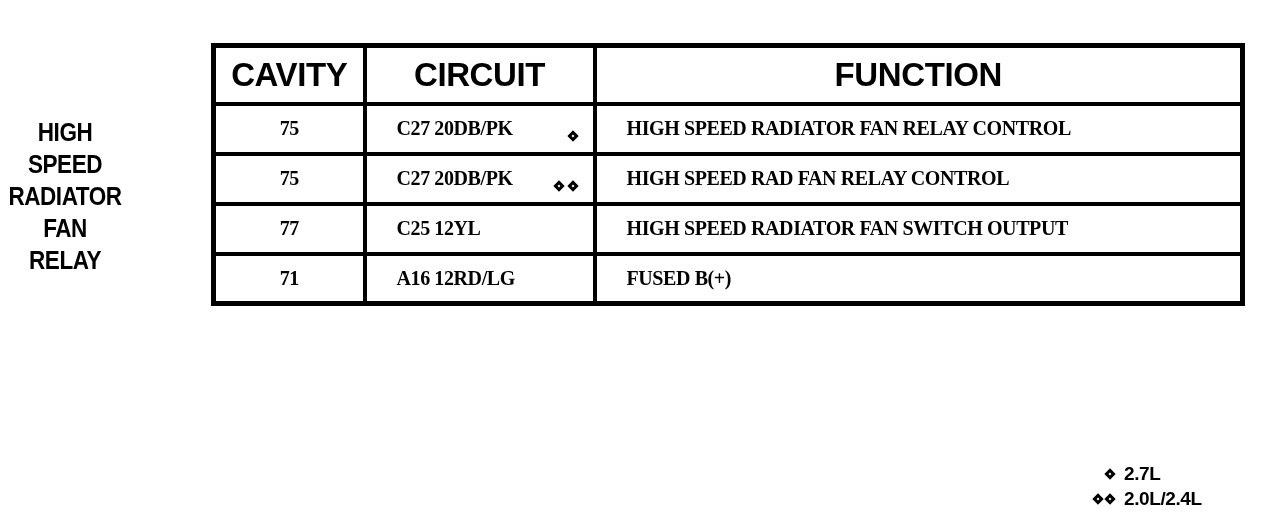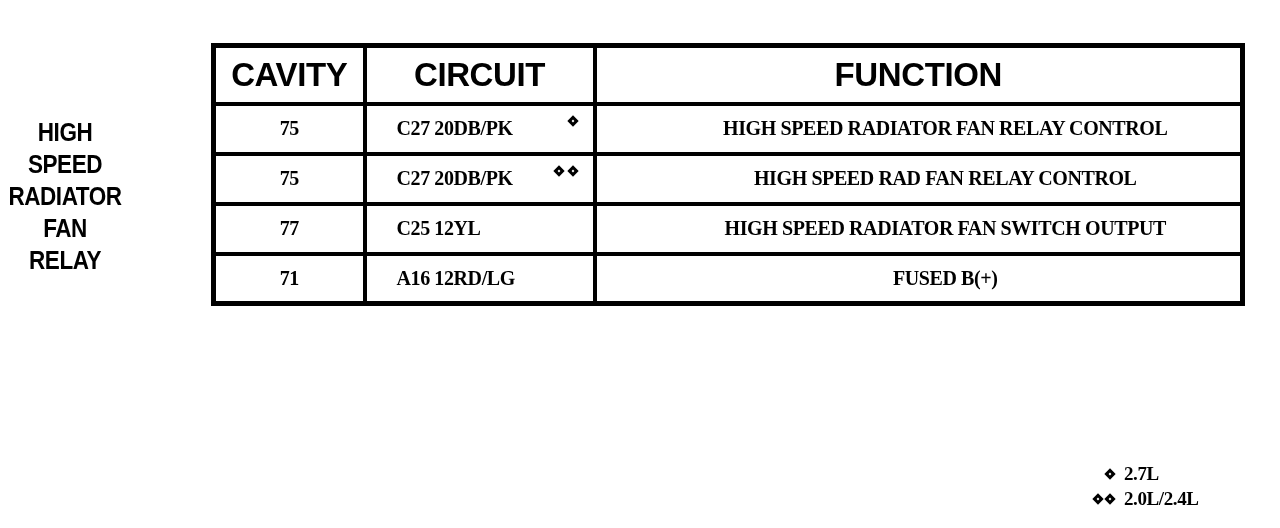--- a/index.html
+++ b/index.html
@@ -48,26 +48,26 @@
   }
   table.pinout td {
     height:50px;
     font-size:20px;
     vertical-align:middle;
     font-family:Liberation Serif, serif;
   }
   td.cavity { text-align:center; }
   .circuit-flex {
     display:flex;
-    align-items:flex-start;
+    align-items:flex-end;
     padding:0 16px 0 30px;
     gap:16px;
   }
   .circuit-flex .dmds { margin-left:auto; display:flex; align-items:center; gap:6px; }
-  td.function { padding-left:54px; text-align:center; font-size:19px; }
+  td.function { padding-left:30px; text-align:left; font-size:19px; }
   td.ctr { text-align:center; padding-left:0; }
   td.ctr .circuit-flex { display:block; text-align:center; padding:0; }
 
   
   .dmd {
     display:inline-block;
     width:8px; height:8px;
     border:3px solid #000;
     background:#fff;
     transform:rotate(45deg);
@@ -75,21 +75,20 @@
 
   
   .legend {
     position:absolute;
     left:1040px; top:461px;
   }
   .legend-row {
     display:flex;
     align-items:center;
     height:25px;
-    font-family:Liberation Serif, serif;
   }
   .legend-dmds {
     width:74px;
     display:flex;
     justify-content:flex-end;
     align-items:center;
     gap:4px;
   }
   .legend-label {
     margin-left:10px;

